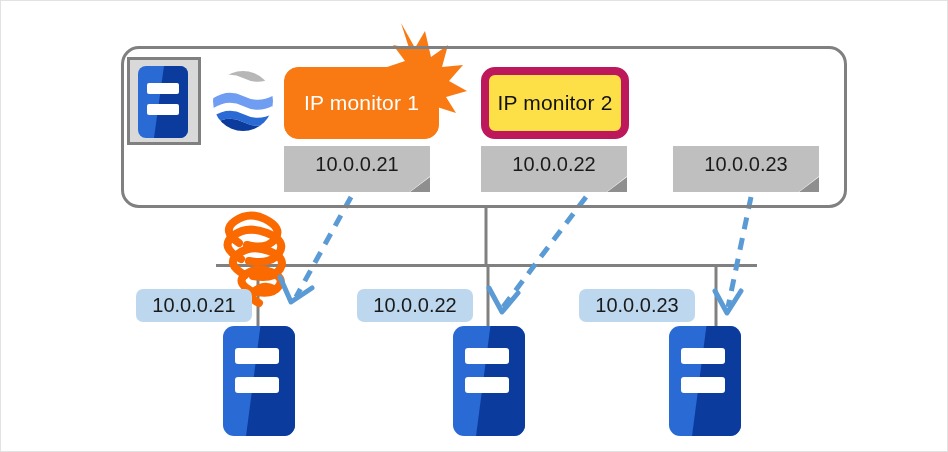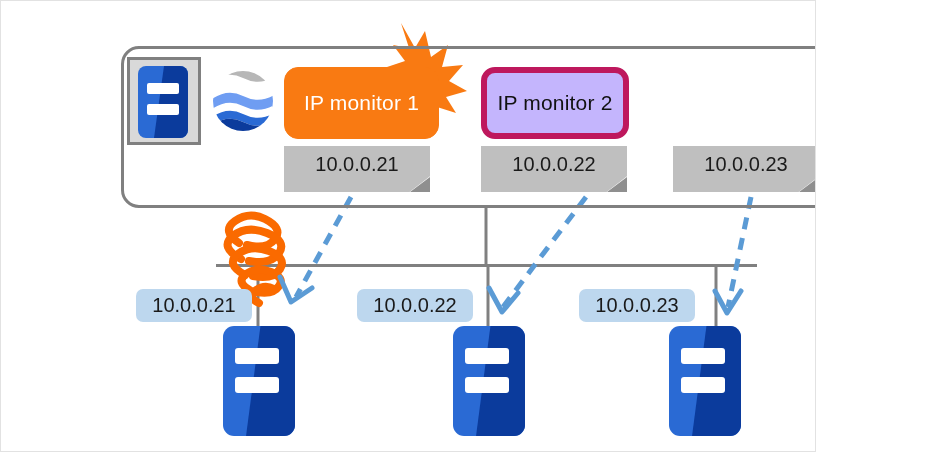--- a/index.html
+++ b/index.html
@@ -2,21 +2,21 @@
 <html><head>
 <meta charset="utf-8">
 <style>
   html, body {
     margin: 0;
     padding: 0;
     background: #ffffff;
   }
   #page {
     position: relative;
-    width: 816px;
+    width: 948px;
     height: 452px;
     background: #ffffff;
     border: 1px solid #e2e2e2;
     box-sizing: border-box;
     overflow: hidden;
     font-family: "Liberation Sans", sans-serif;
   }
   #svg-layer {
     position: absolute;
     left: 0;
@@ -92,22 +92,22 @@
     justify-content: center;
     font-size: 21px;
     letter-spacing: 0.2px;
   }
   .pill.active {
     background: #f97a12;
     border: 1px solid #f97a12;
     color: #ffffff;
   }
   .pill.idle {
-    background: #c4b5fd;
-    border: 6px solid #be185d;
+    background: #fde047;
+    border: 8px solid #be185d;
     color: #111111;
   }
   .pill.p1 { left: 283px; top: 66px; width: 155px; }
   .pill.p2 { left: 480px; top: 66px; width: 148px; }
   .pill.p3 { left: 672px; top: 66px; width: 148px; }
 
   
   .tag-gray {
     position: absolute;
     height: 46px;

